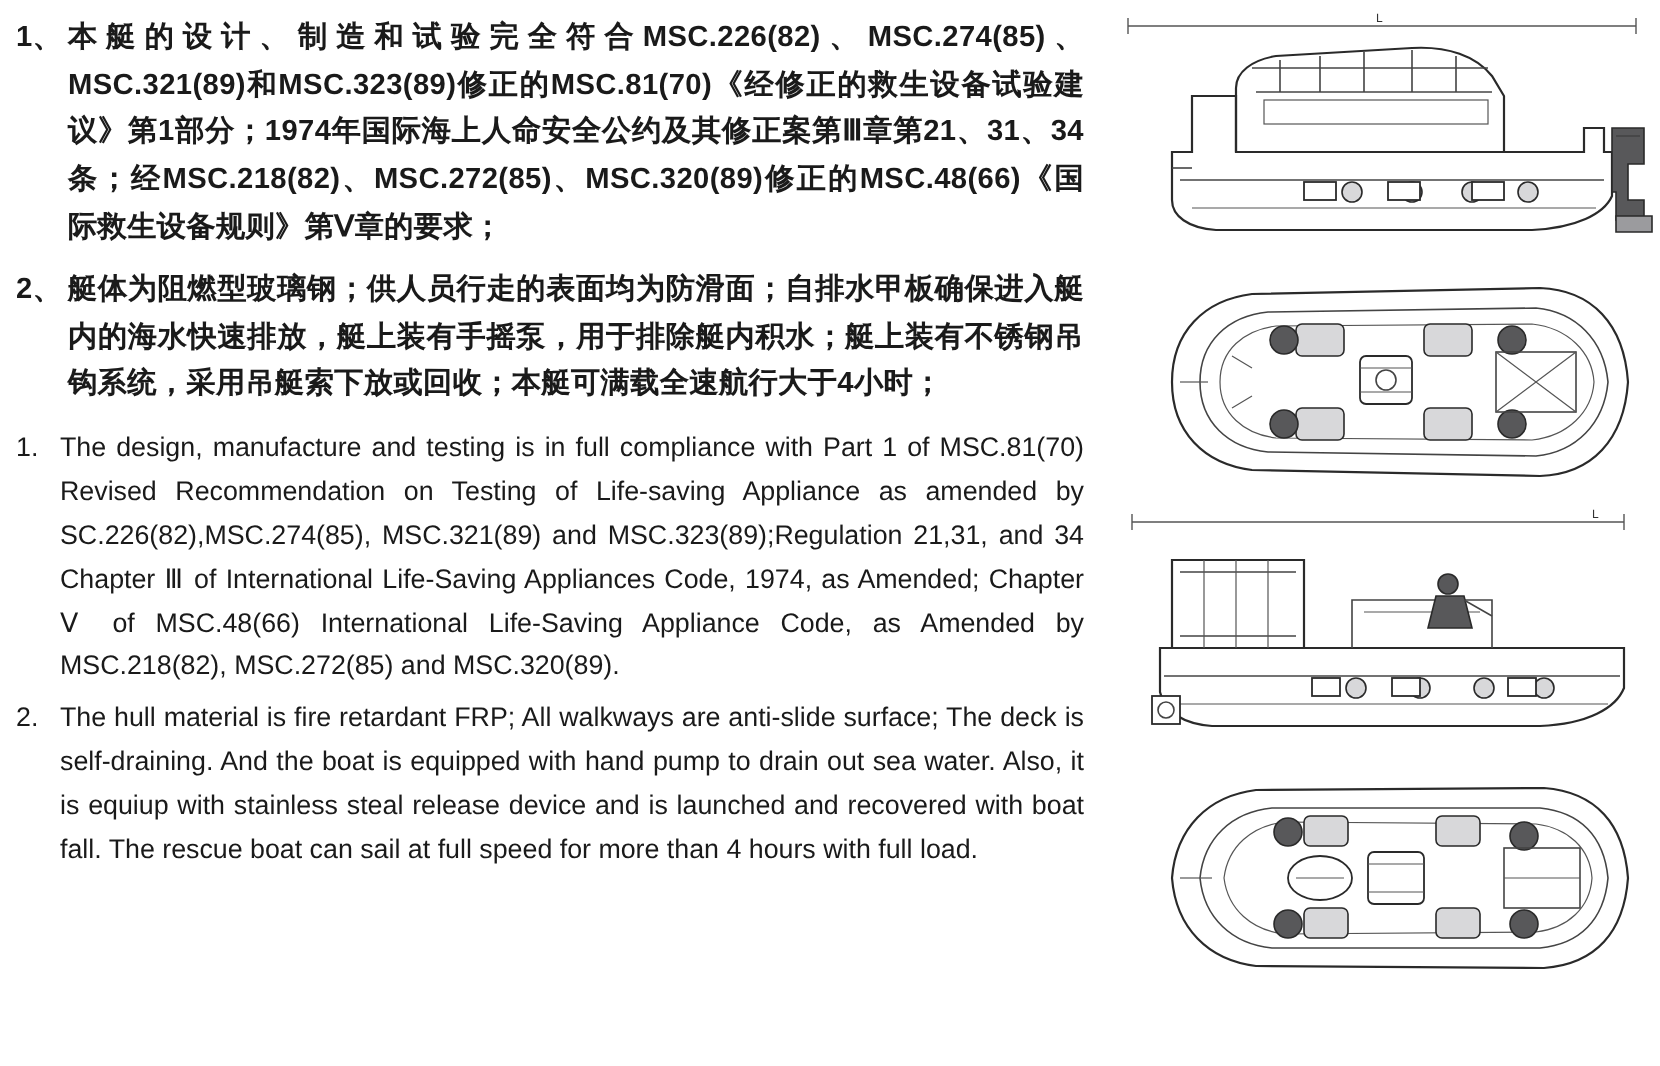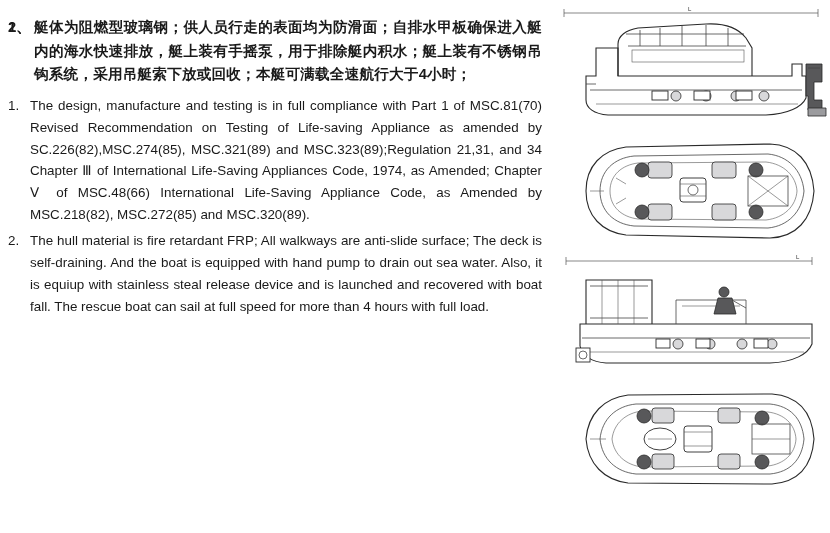--- a/index.html
+++ b/index.html
@@ -102,20 +102,21 @@
 </head>
 <body>
 
 <div class="page">
 
   <div class="text-col">
 
     <ol class="cn">
       <li>
         <span class="marker">1、</span>
+        <span>本艇的设计、制造和试验完全符合MSC.226(82)、MSC.274(85)、MSC.321(89)和MSC.323(89)修正的MSC.81(70)《经修正的救生设备试验建议》第1部分；1974年国际海上人命安全公约及其修正案第Ⅲ章第21、31、34条；经MSC.218(82)、MSC.272(85)、MSC.320(89)修正的MSC.48(66)《国际救生设备规则》第Ⅴ章的要求；</span>
       </li>
       <li>
         <span class="marker">2、</span>
         <span>艇体为阻燃型玻璃钢；供人员行走的表面均为防滑面；自排水甲板确保进入艇内的海水快速排放，艇上装有手摇泵，用于排除艇内积水；艇上装有不锈钢吊钩系统，采用吊艇索下放或回收；本艇可满载全速航行大于4小时；</span>
       </li>
     </ol>
 
     <ol class="en">
       <li>
         <span class="marker">1.</span>

